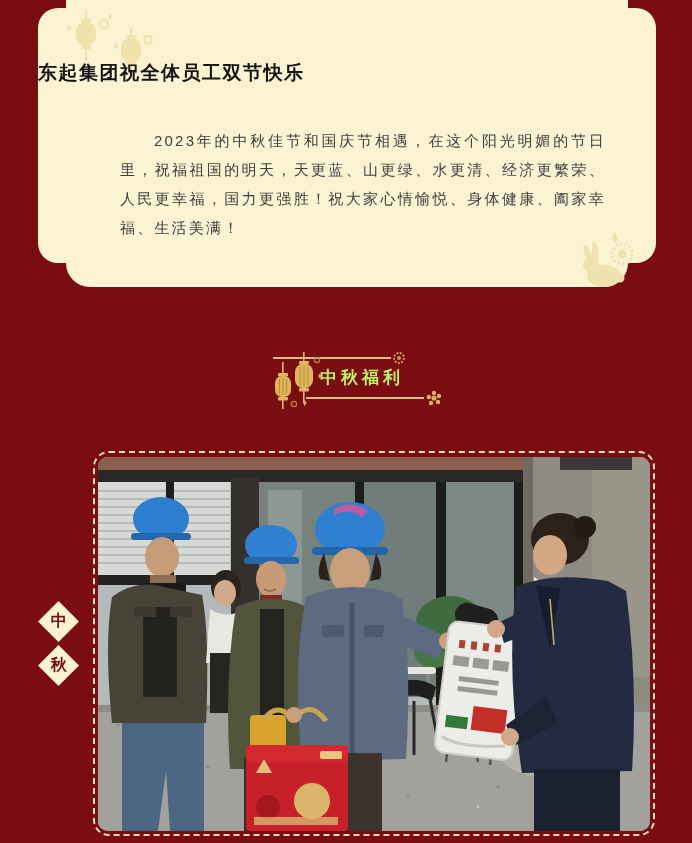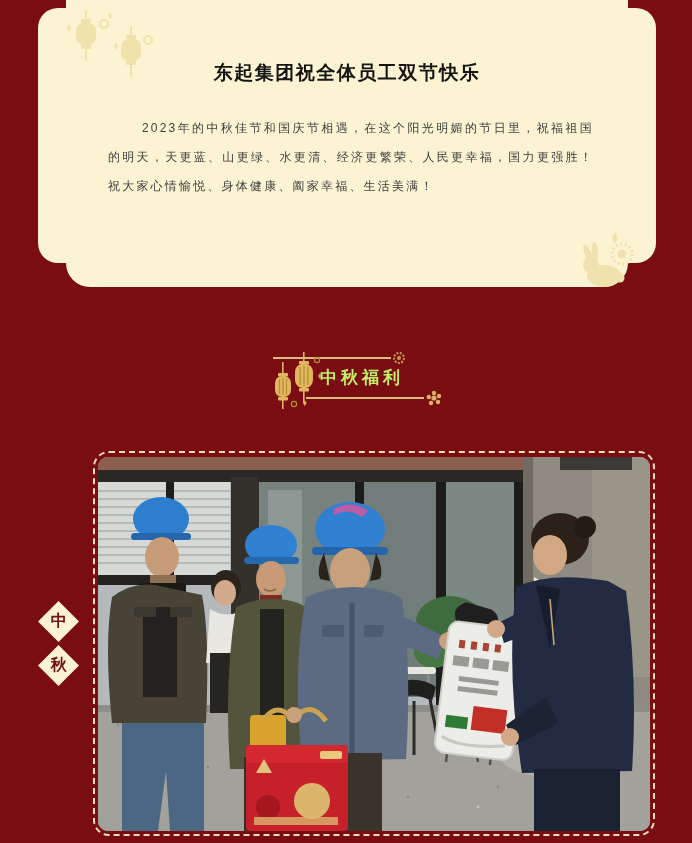--- a/index.html
+++ b/index.html
@@ -5,23 +5,23 @@
   html,body{margin:0;padding:0;}
   body{font-family:"Liberation Sans","DejaVu Sans",sans-serif;}
   .stage{position:relative;width:692px;height:843px;overflow:hidden;background:#7a0d12;}
 
   
   .card-strip{position:absolute;left:66px;top:0;width:562px;height:287px;
     background:#fcf3d3;border-radius:0 0 24px 24px;}
   .card-main{position:absolute;left:38px;top:8px;width:618px;height:255px;
     background:#fcf3d3;border-radius:20px;}
   .card-title{position:absolute;left:38px;top:60px;width:618px;margin:0;
-    text-align:center;font-size:19px;font-weight:bold;color:#141414;letter-spacing:1.5px;}
-  .card-paragraph{position:absolute;left:104px;top:110px;width:486px;margin:4px;
-    font-size:12px;line-height:29px;color:#3e3e3e;letter-spacing:2.2px;
+    font-size:19px;font-weight:bold;color:#141414;letter-spacing:1.5px;}
+  .card-paragraph{position:absolute;left:104px;top:110px;width:486px;margin:16px;
+    font-size:15px;line-height:29px;color:#3e3e3e;letter-spacing:2.2px;
     text-align:justify;text-indent:34px;}
   .deco{position:absolute;}
 
   
   .sec-line{position:absolute;height:2px;background:#d9bc7e;}
   .sec-line.top{left:273px;top:357px;width:118px;}
   .sec-line.bottom{left:306px;top:397px;width:118px;}
   .sec-title{position:absolute;left:320px;top:366px;margin:0;
     font-size:17px;font-weight:bold;color:#bef264;letter-spacing:4px;white-space:nowrap;}
 

